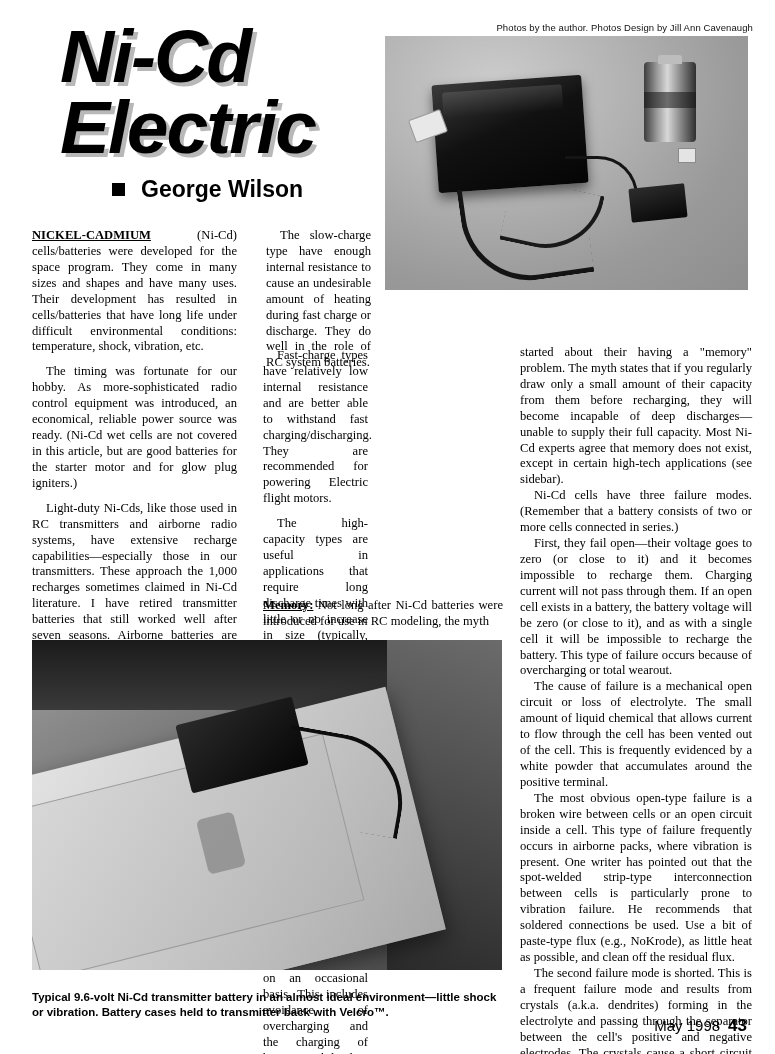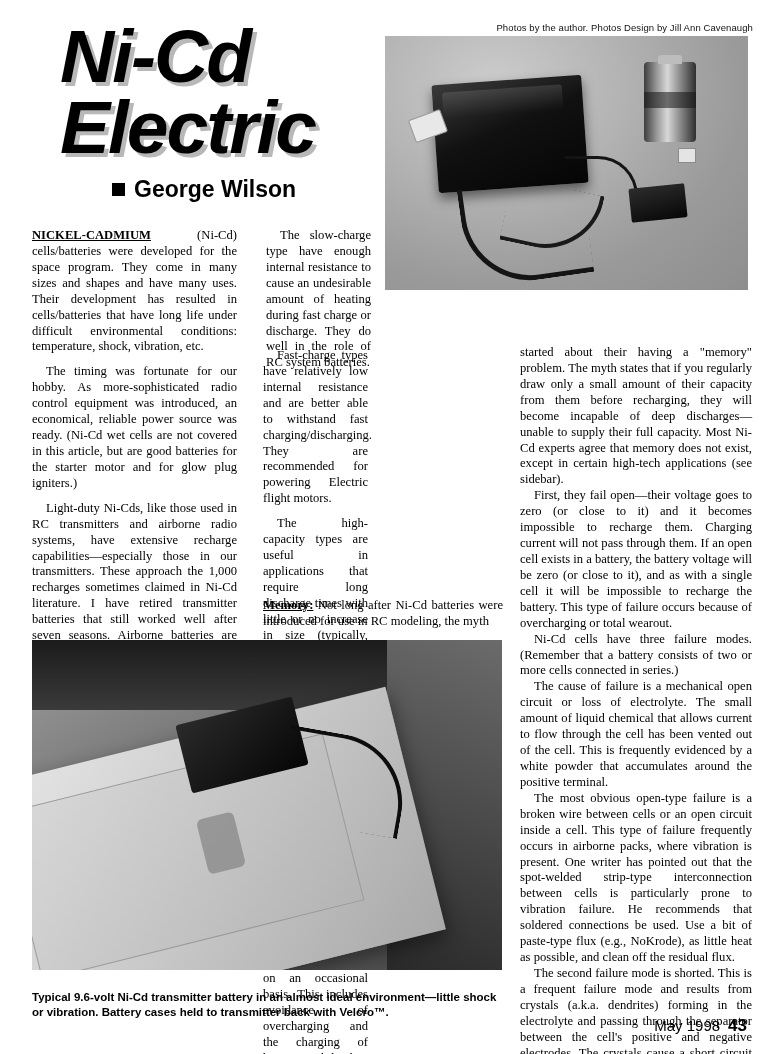--- a/index.html
+++ b/index.html
@@ -57,21 +57,21 @@
   }
   .byline {
     margin-top: 14px;
     margin-left: 52px;
     font-family: "Liberation Sans", sans-serif;
     font-weight: bold;
     font-size: 23px;
     color: #000;
     display: flex;
     align-items: center;
-    gap: 9px;
+    gap: 16px;
   }
   .byline .sq {
     display: inline-block;
     width: 13px;
     height: 13px;
     background: #000;
   }
 
   
   .photo-top {
@@ -377,22 +377,22 @@
     <p class="gap">The high-capacity types are useful in applications that require long discharge times with little or no increase in size (typically, RC Soaring models).</p>
     <p class="gap">Ni-Cds used for Electric models are less likely to provide long life. In addition to shock and vibration, they are subject to heat during discharge and during overcharge. Ni-Cds designed for this service seem to operate with little short-term capacity degradation. "Well-managed" batteries in this service last for years, when used on an occasional basis. This includes avoidance of overcharging and the charging of batteries while they are hot.</p>
   </div>
 
   <div class="col col3">
     <p class="noindent"><b>Memory:</b><span> Not long after Ni-Cd batteries were introduced for use in RC modeling, the myth</span></p>
   </div>
 
   <div class="col col4">
     <p class="noindent">started about their having a "memory" problem. The myth states that if you regularly draw only a small amount of their capacity from them before recharging, they will become incapable of deep discharges—unable to supply their full capacity. Most Ni-Cd experts agree that memory does not exist, except in certain high-tech applications (see sidebar).</p>
+    <p>Ni-Cd cells have three failure modes. (Remember that a battery consists of two or more cells connected in series.)</p>
     <p>First, they fail open—their voltage goes to zero (or close to it) and it becomes impossible to recharge them. Charging current will not pass through them. If an open cell exists in a battery, the battery voltage will be zero (or close to it), and as with a single cell it will be impossible to recharge the battery. This type of failure occurs because of overcharging or total wearout.</p>
-    <p>Ni-Cd cells have three failure modes. (Remember that a battery consists of two or more cells connected in series.)</p>
     <p>The cause of failure is a mechanical open circuit or loss of electrolyte. The small amount of liquid chemical that allows current to flow through the cell has been vented out of the cell. This is frequently evidenced by a white powder that accumulates around the positive terminal.</p>
     <p>The most obvious open-type failure is a broken wire between cells or an open circuit inside a cell. This type of failure frequently occurs in airborne packs, where vibration is present. One writer has pointed out that the spot-welded strip-type interconnection between cells is particularly prone to vibration failure. He recommends that soldered connections be used. Use a bit of paste-type flux (e.g., NoKrode), as little heat as possible, and clean off the residual flux.</p>
     <p>The second failure mode is shorted. This is a frequent failure mode and results from crystals (a.k.a. dendrites) forming in the electrolyte and passing through the separator between the cell's positive and negative electrodes. The crystals cause a short circuit between the electrodes. The voltage across the cell goes to zero (or close to it) and charging at the normal charging rate (say 1/10 rated current) will not cause the cell to recharge.</p>
 
   </div>
 
   <div class="photo-bottom">
     <div class="pb-dark"></div>
     <div class="pb-right"></div>
     <div class="pb-case">

